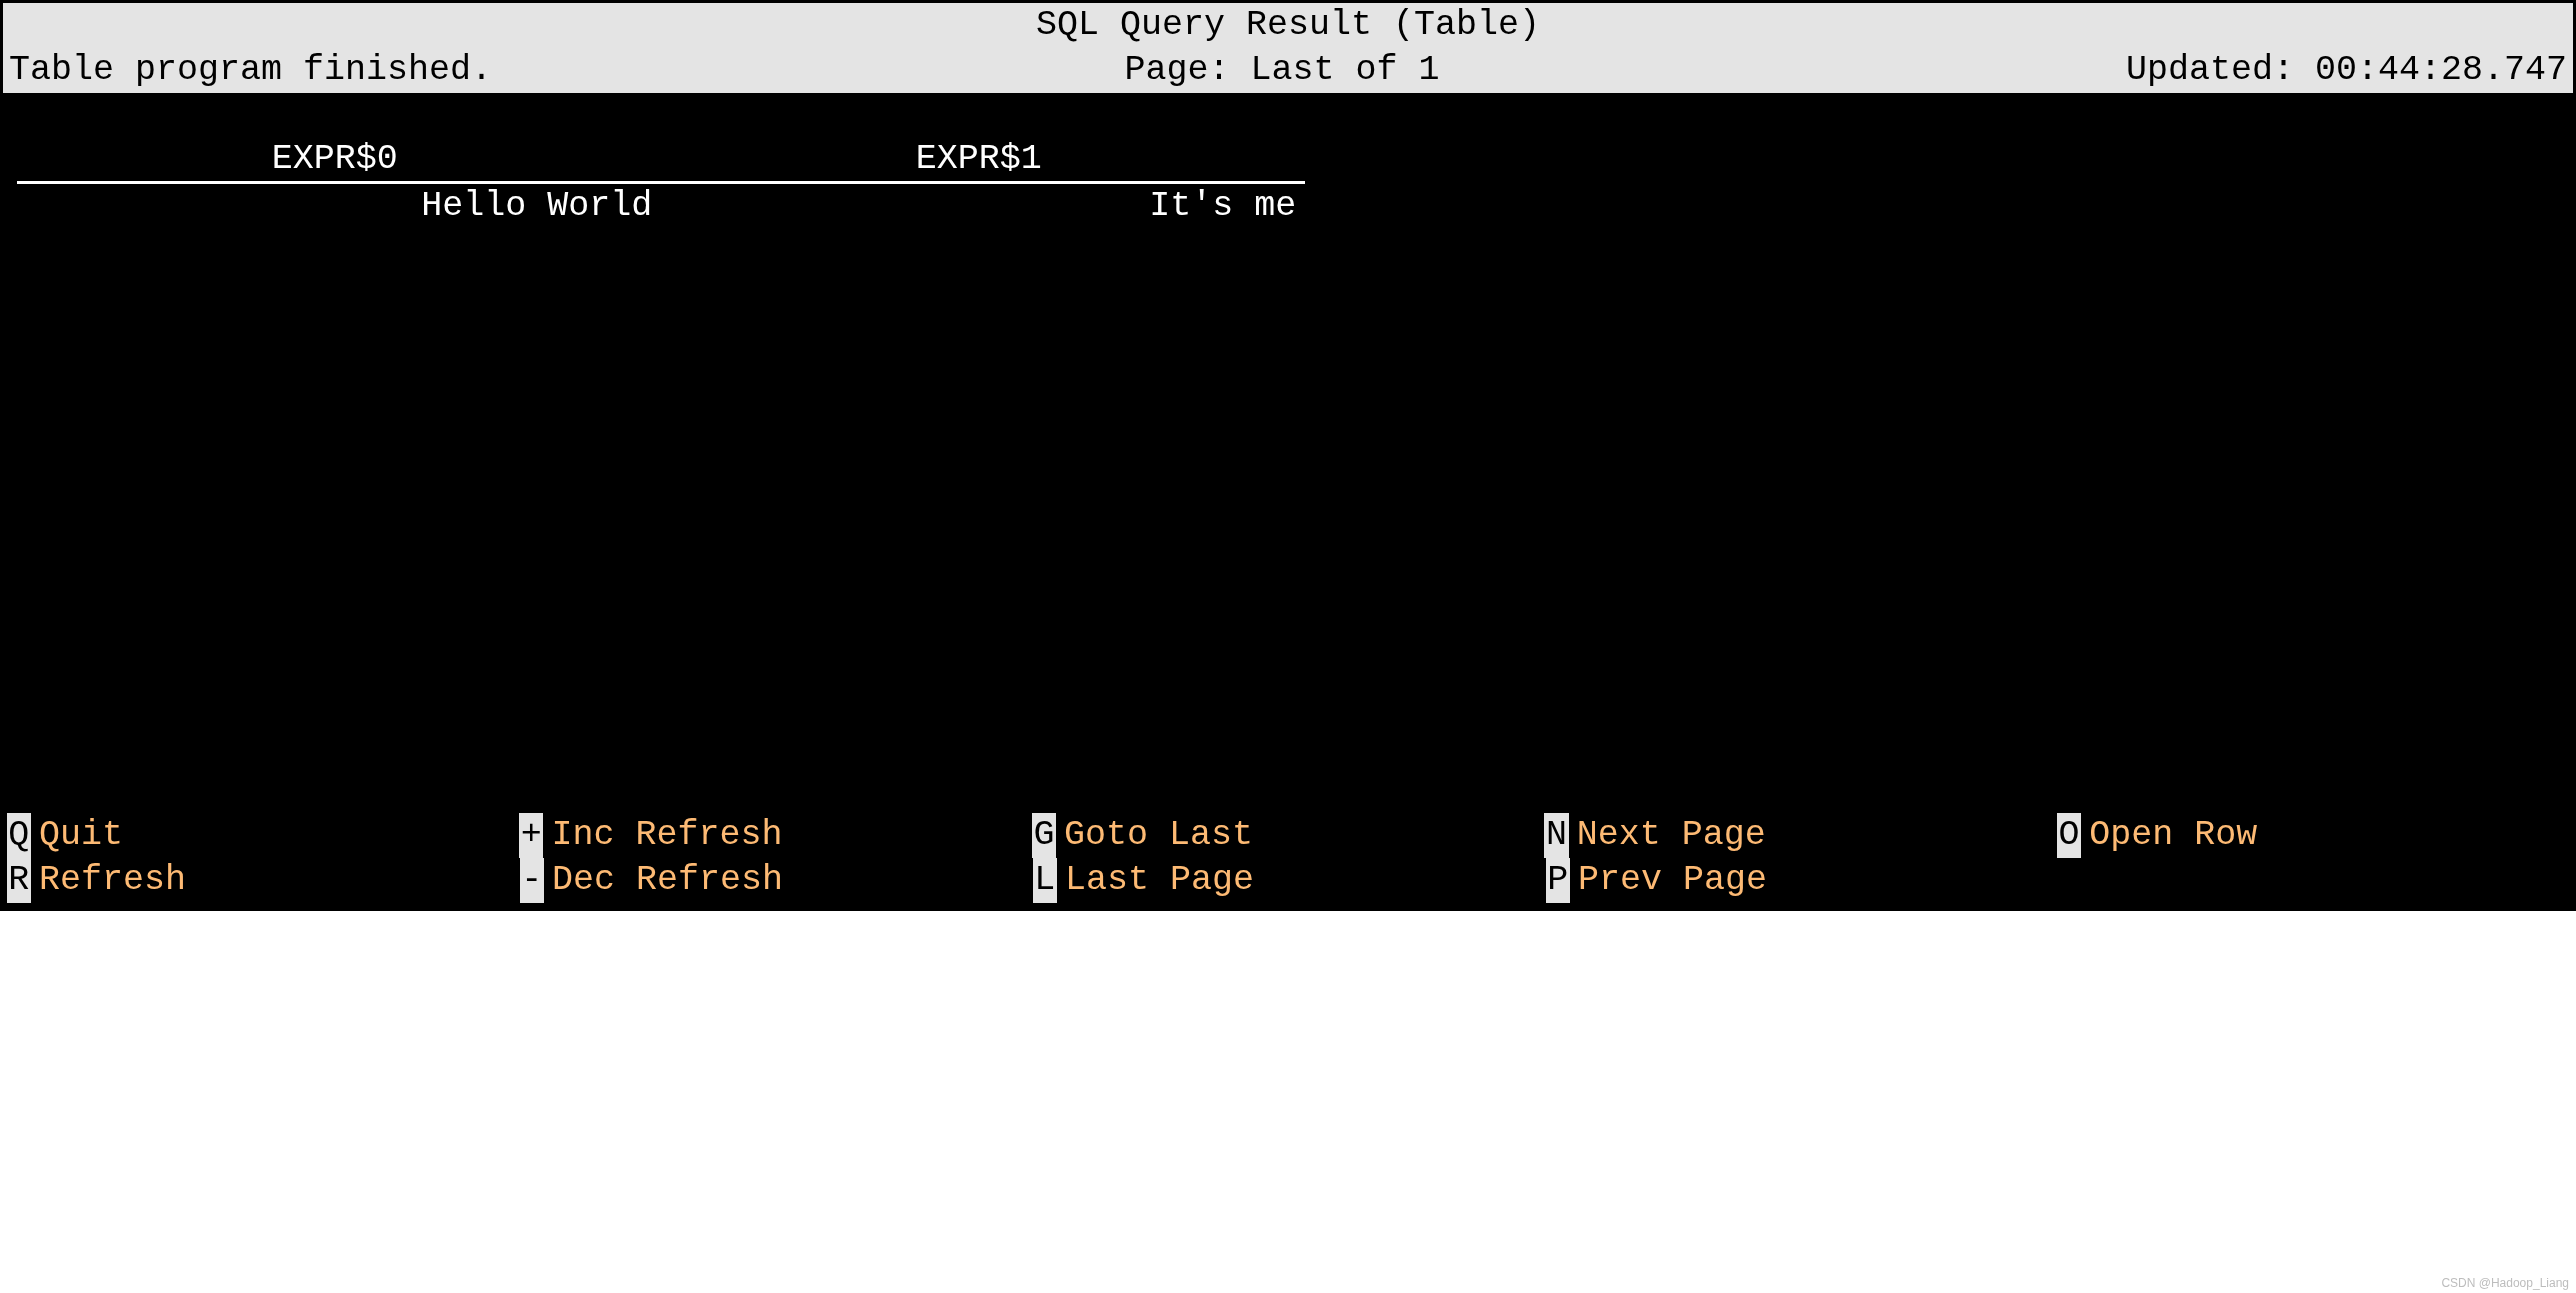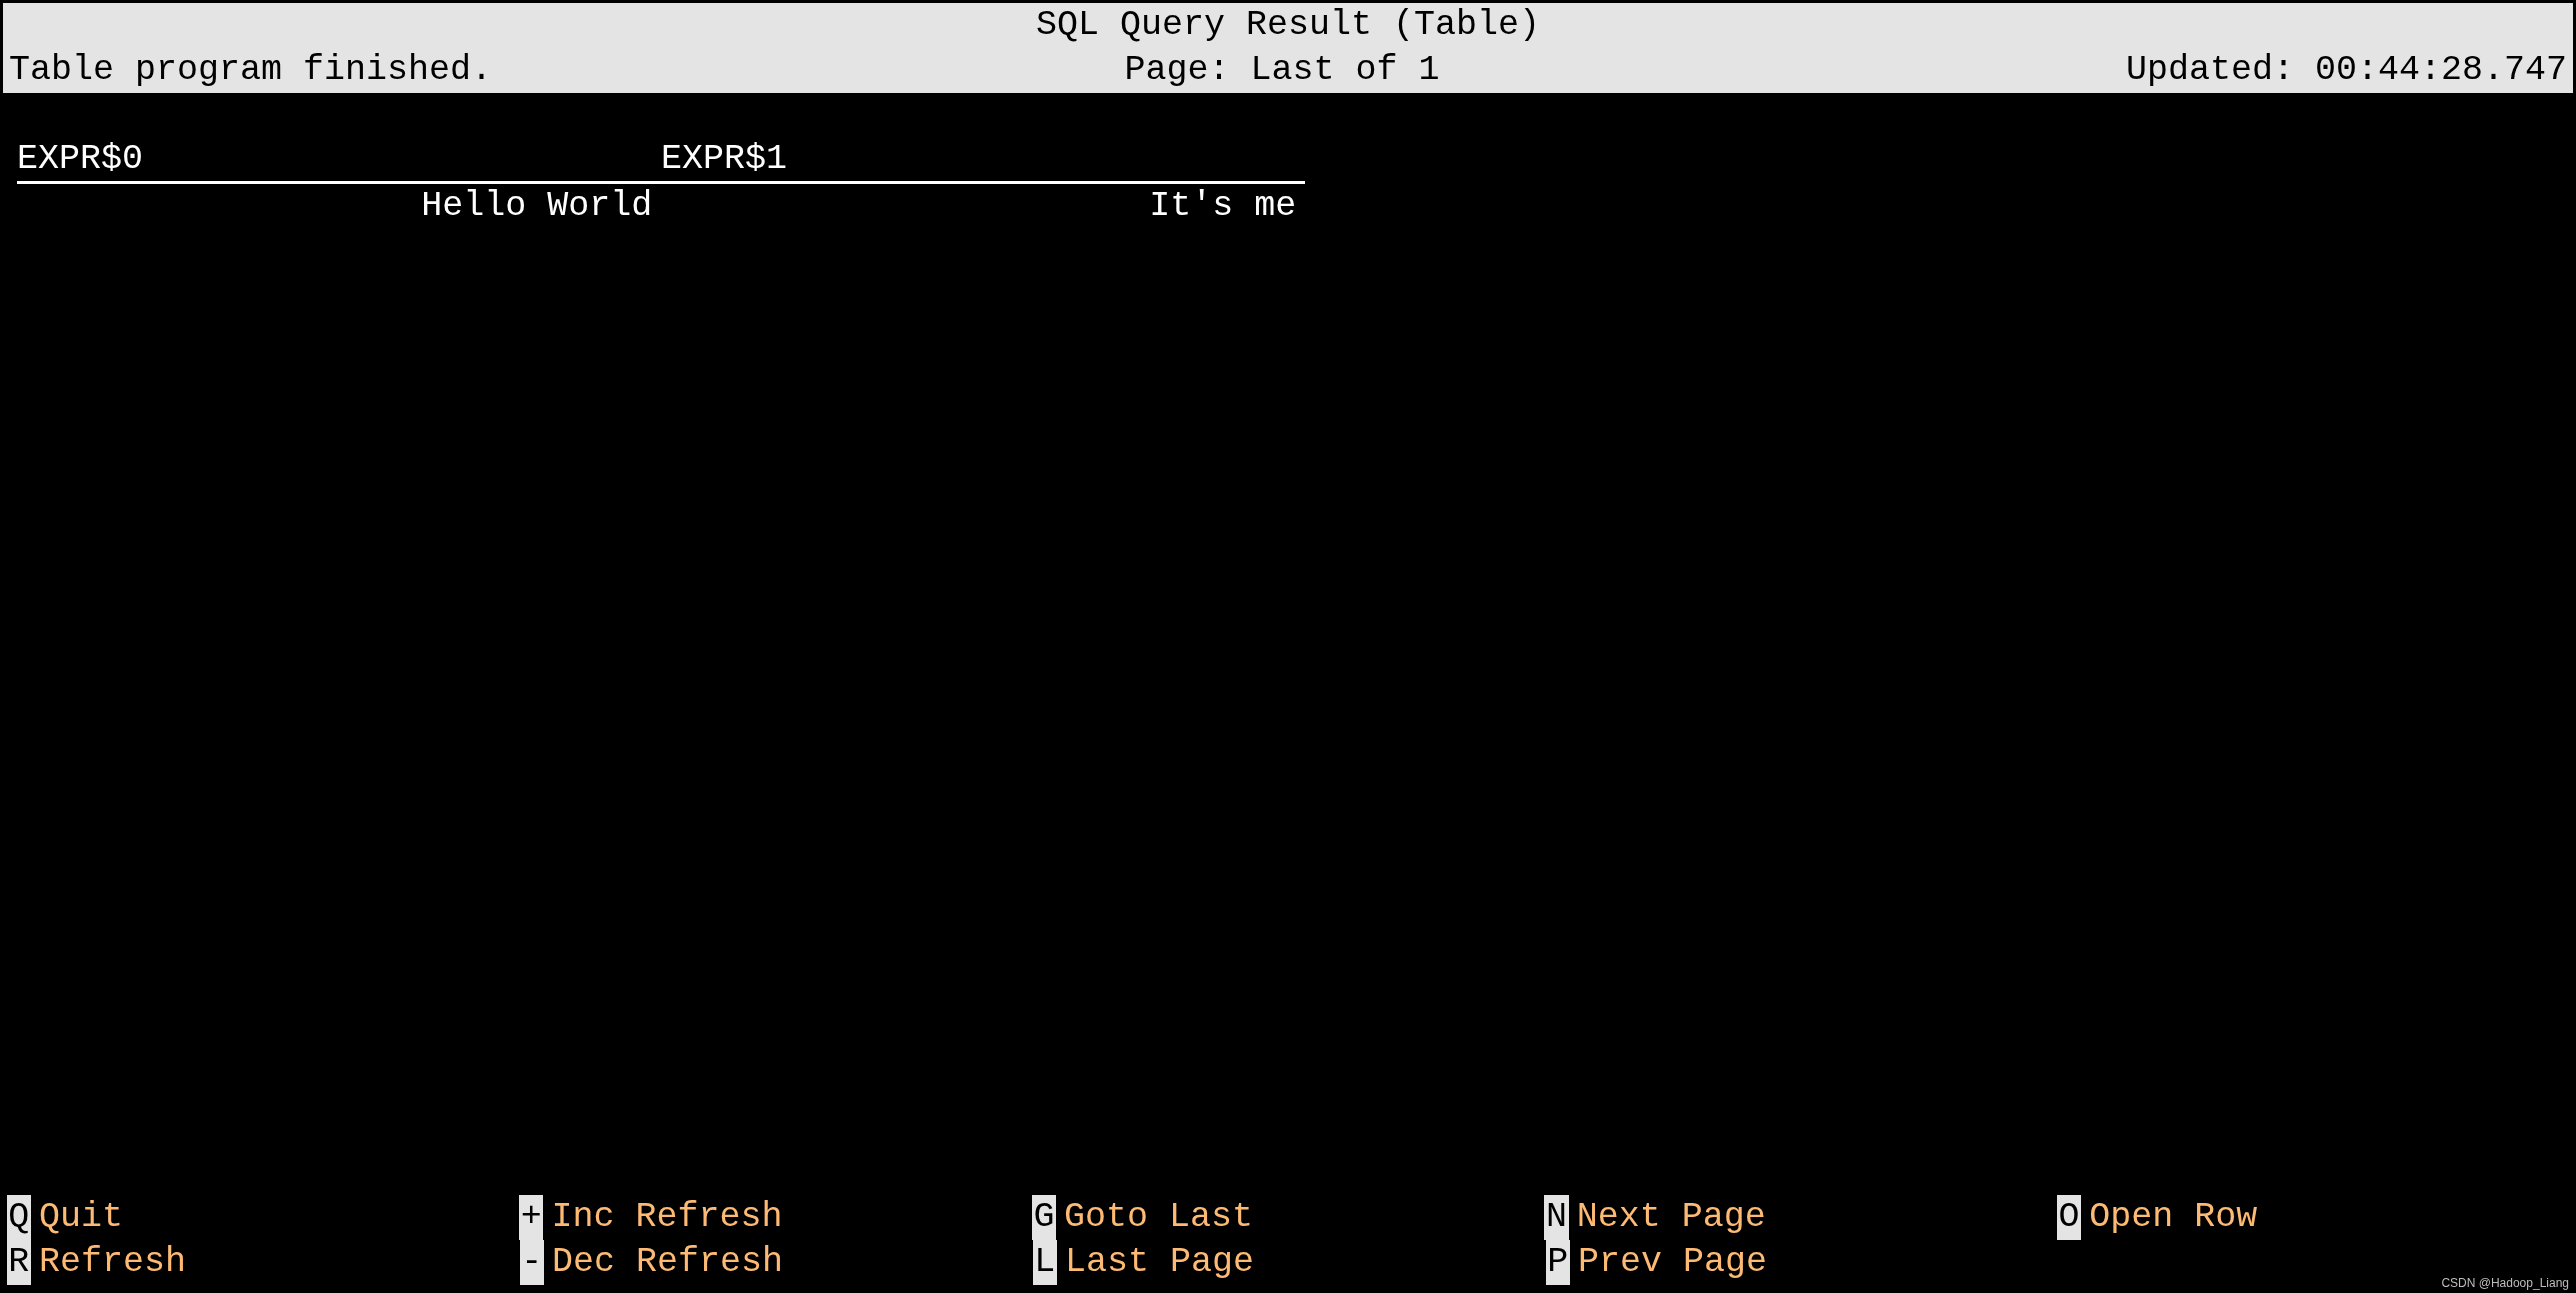--- a/index.html
+++ b/index.html
@@ -16,21 +16,21 @@
       line-height: 1.28;
       color: #ffffff;
       overflow: hidden;
       position: relative;
     }
     .terminal {
       position: absolute;
       top: 0;
       left: 0;
       width: 100%;
-      height: 1293px;
+      height: 911px;
       background: #000000;
       border: 3.5px solid #000000;
     }
     .header-bar {
       background: #e4e4e4;
       color: #000000;
       width: 100%;
     }
     .title-line {
       text-align: center;
@@ -56,21 +56,21 @@
       padding: 0 14px;
     }
     .blank-line {
       height: 44px;
     }
     .table-headers {
       display: flex;
     }
     .col {
       width: 644px;
-      text-align: left;
+      text-align: center;
       border-bottom: 3.5px solid #ffffff;
       padding-right: 8.7px;
       white-space: pre;
     }
     .table-row {
       display: flex;
     }
     .cell {
       width: 644px;
       text-align: right;

